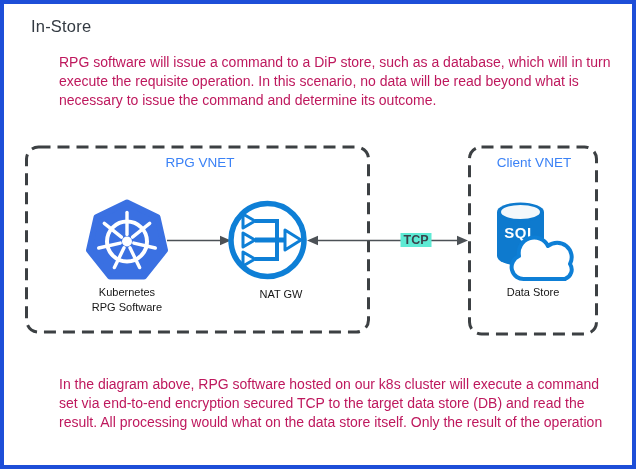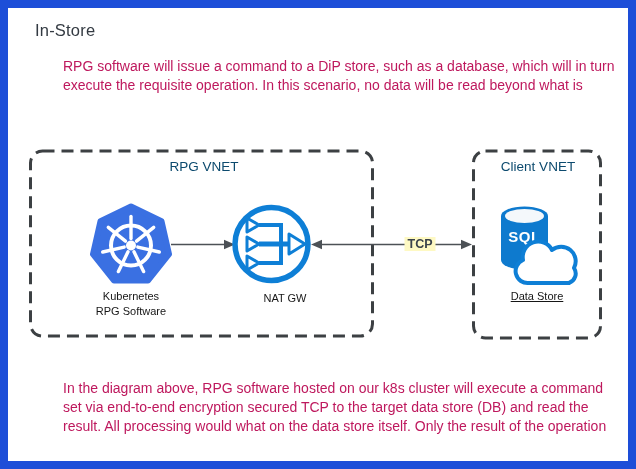--- a/index.html
+++ b/index.html
@@ -1,55 +1,56 @@
 <!DOCTYPE html>
 <html><head>
 <meta charset="utf-8">
 <style>
   html,body{margin:0;padding:0;background:#fff;}
   .frame{
     position:relative;
     width:636px;height:469px;
     box-sizing:border-box;
-    border:8px solid #1d4ed8;
+    border:4px solid #1d4ed8;
     background:#ffffff;
     font-family:"Liberation Sans", sans-serif;
     overflow:hidden;
   }
   .page-title{
     position:absolute;left:27px;top:13px;
     font-size:16.5px;color:#333a42;letter-spacing:.2px;
   }
   .para{position:absolute;left:27px;color:#be185d;font-size:14px;margin-left:28px;}
   .para .tline{height:19.2px;line-height:19.2px;white-space:nowrap;}
   .intro{top:49px;}
   .footer{top:371px;}
   .diagram-svg{position:absolute;left:0;top:130px;}
   .dlabel{
     position:absolute;transform:translateX(-50%);
     text-align:center;white-space:nowrap;
   }
-  .vnet-label{font-size:13.5px;color:#0c4a6e;}
+  .vnet-label{font-size:13.5px;color:#3b82f6;}
   .node-label{font-size:11px;line-height:15px;color:#161616;}
   .edge-label{
     position:absolute;transform:translate(-50%,-50%);
     font-size:12.5px;font-weight:bold;color:#3b434c;
-    background:#fef9c3;padding:0 3px;white-space:nowrap;
+    background:#5eead4;padding:0 3px;white-space:nowrap;
   }
 </style>
 </head>
 <body>
 
 <div class="frame">
 
   <div class="page-title">In-Store</div>
 
   <div class="para intro">
     <div class="tline">RPG software will issue a command to a DiP store, such as a database, which will in turn</div>
     <div class="tline">execute the requisite operation. In this scenario, no data will be read beyond what is</div>
+    <div class="tline">necessary to issue the command and determine its outcome.</div>
   </div>
 
   <svg class="diagram-svg" width="636" height="215" viewBox="0 0 636 215">
 
     <rect x="22.5" y="13" width="342" height="185" rx="12" fill="none" stroke="#3c4043" stroke-width="3" stroke-dasharray="12 7"></rect>
     <rect x="465.5" y="13" width="127" height="187" rx="12" fill="none" stroke="#3c4043" stroke-width="3" stroke-dasharray="12 7"></rect>
 
     <g>
       <line x1="163" y1="106.5" x2="216" y2="106.5" stroke="#4c5156" stroke-width="1.6"></line>
       <polygon points="227,106.5 216,101.7 216,111.3" fill="#4c5156"></polygon>
@@ -98,21 +99,21 @@
   </svg>
 
   <div class="dlabel vnet-label" style="left:196px;top:151px;">RPG VNET</div>
   <div class="dlabel vnet-label" style="left:530px;top:151px;text-align:right;">Client VNET</div>
 
   <div class="dlabel node-label" style="left:123px;top:281px;">
     <div>Kubernetes</div>
     <div>RPG Software</div>
   </div>
   <div class="dlabel node-label" style="left:263px;top:283px;padding-left:28px;">NAT GW</div>
-  <div class="dlabel node-label" style="left:529px;top:281px;text-decoration:underline;">Data Store</div>
+  <div class="dlabel node-label" style="left:529px;top:281px;">Data Store</div>
 
   <div class="edge-label" style="left:412px;top:236px;">TCP</div>
 
   <div class="para footer">
     <div class="tline">In the diagram above, RPG software hosted on our k8s cluster will execute a command</div>
     <div class="tline">set via end-to-end encryption secured TCP to the target data store (DB) and read the</div>
     <div class="tline">result. All processing would what on the data store itself. Only the result of the operation</div>
   </div>
 
 </div>

